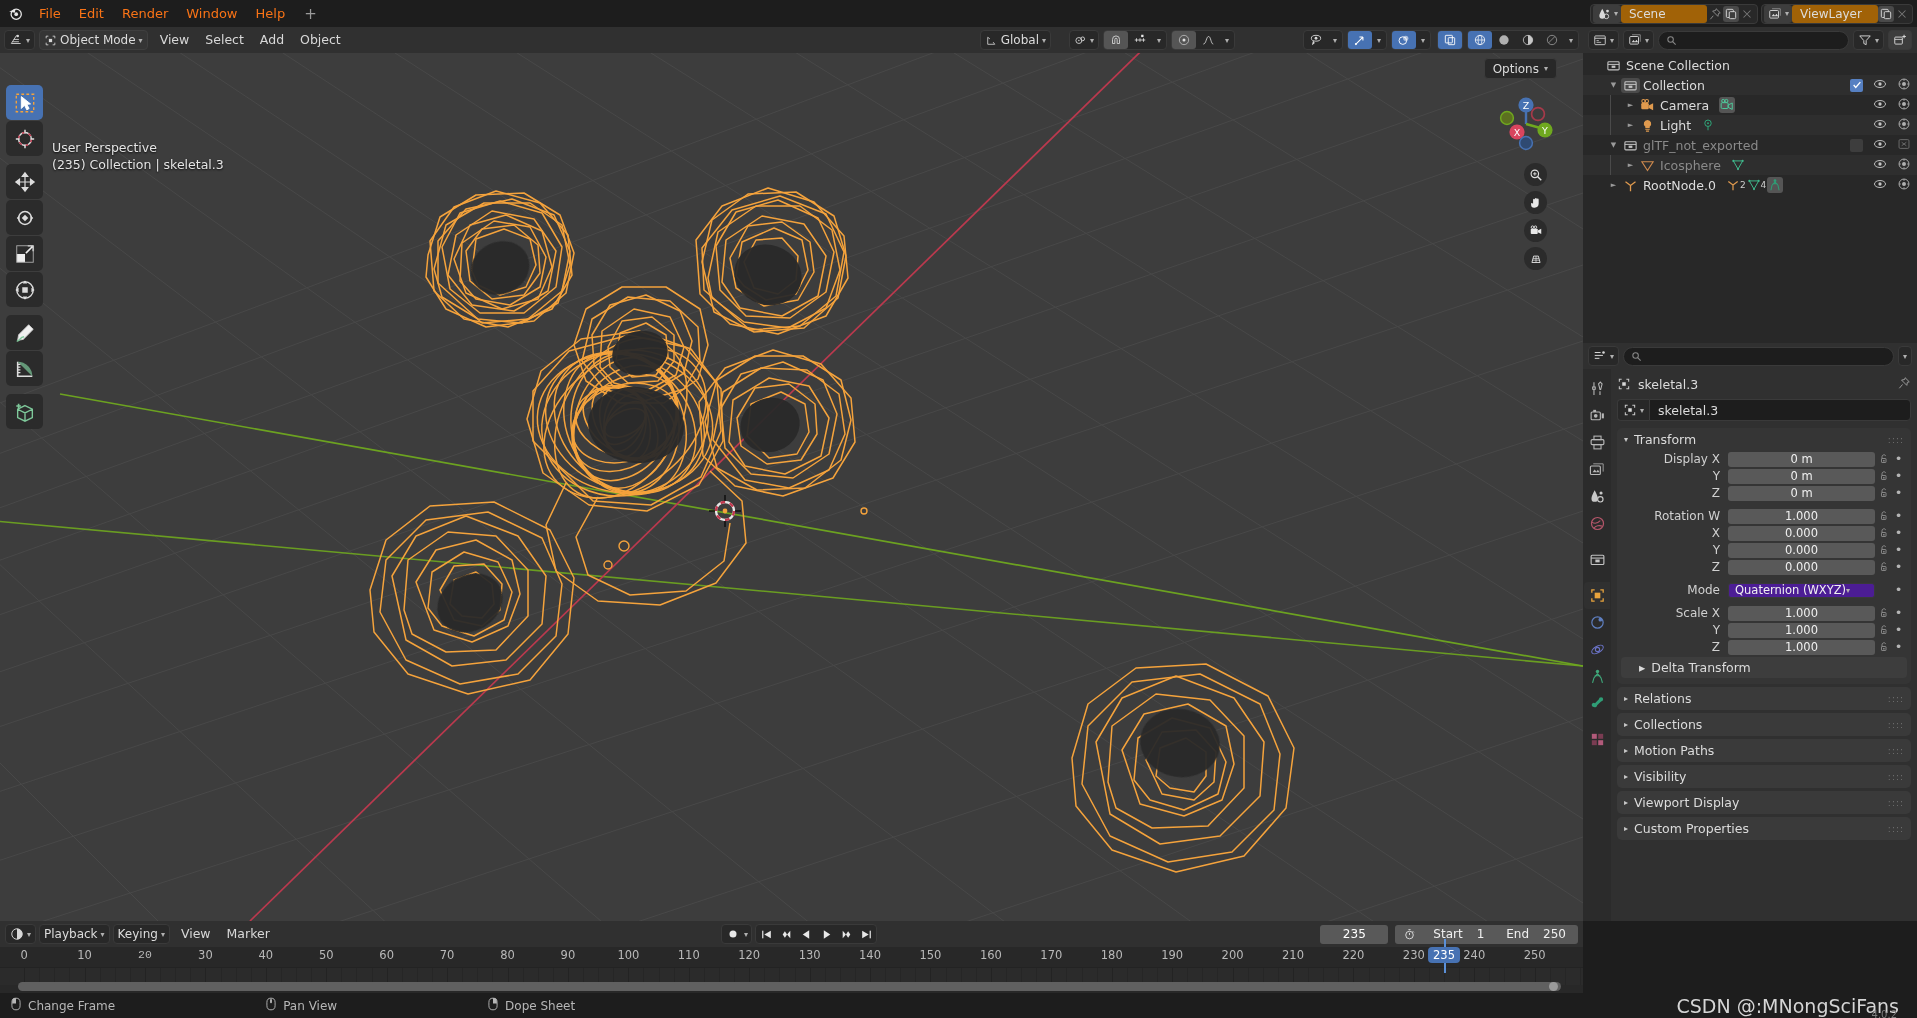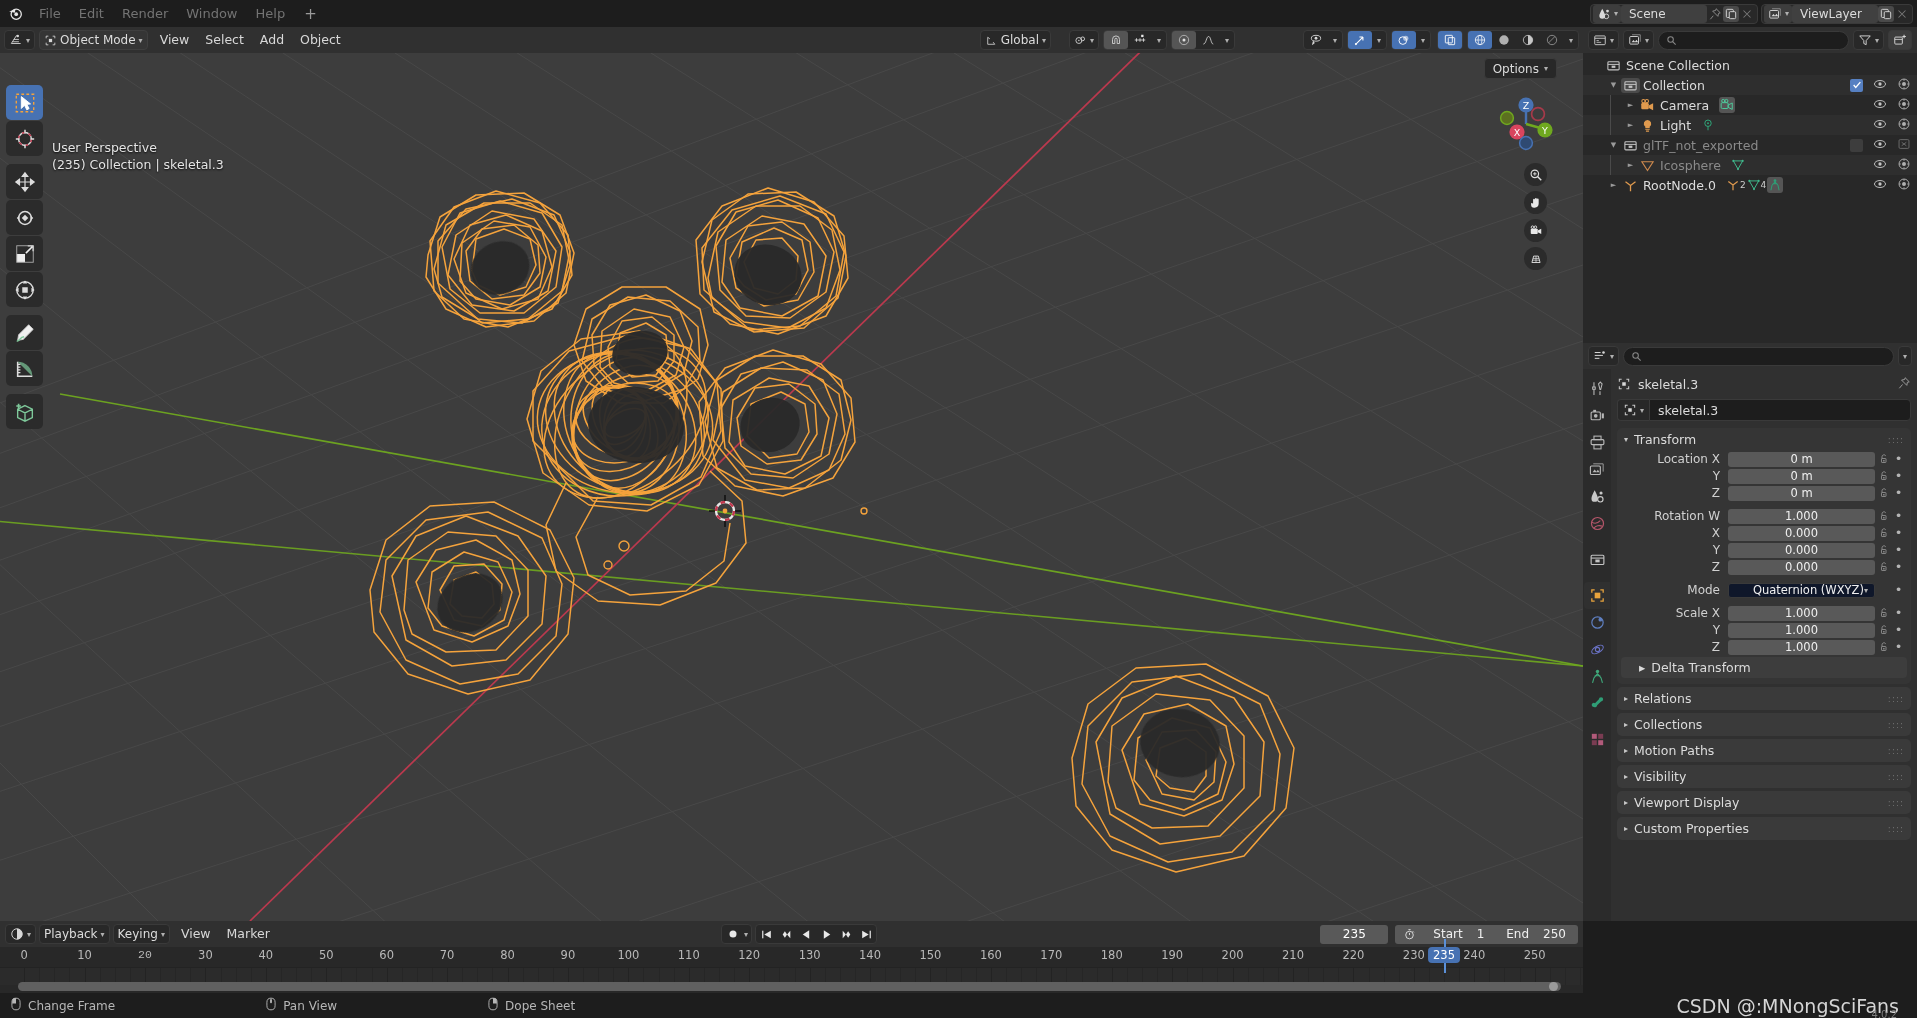--- a/index.html
+++ b/index.html
@@ -14,41 +14,41 @@
   #app { position: relative; width: 1917px; height: 1018px; }
 
   
   .topbar {
     position: absolute; left:0; top:0; width:1917px; height:27px;
     background:#1d1d1d; display:flex; align-items:center;
   }
   .blender-logo { width:30px; height:27px; display:flex; align-items:center; justify-content:center; }
   .blender-logo svg { width:17px; height:17px; }
   .menu-item {
-    padding: 0 9px; height:27px; line-height:27px; font-size:13px; color:#737373;
+    padding: 0 9px; height:27px; line-height:27px; font-size:13px; color:#f97316;
     white-space:nowrap; cursor:default;
   }
   .wsp-tabs { display:flex; align-items:flex-end; height:27px; margin-left:16px; }
   .wsp-tab {
     height:24px; line-height:24px; padding:0 12px; font-size:13px; color:#9a9a9a;
     border-radius:5px 5px 0 0; white-space:nowrap;
   }
   .wsp-tab.active { background:#303030; color:#e8e8e8; }
   .wsp-plus { color:#9a9a9a; padding:0 10px; height:24px; line-height:24px; font-size:15px; }
   .topbar-right { margin-left:auto; display:flex; align-items:center; gap:3px; padding-right:4px; }
   .tb-box {
     background:#282828; border:1px solid #3a3a3a; border-radius:4px; height:20px;
     display:flex; align-items:center; padding:0 2px;
   }
   .tb-idbtn {
     background:#3d3d3d; height:18px; border-radius:3px; display:flex; align-items:center;
     padding:0 3px; gap:2px;
   }
   .tb-field {
-    background:#404040; height:18px; display:flex; align-items:center; padding:0 8px;
+    background:#a16207; height:18px; display:flex; align-items:center; padding:0 8px;
     font-size:12px; color:#dcdcdc; min-width:86px; border-radius:3px;
   }
   .tb-ico { width:16px; height:16px; display:flex; align-items:center; justify-content:center; }
   .tb-ico svg { width:14px; height:14px; }
   .chev { font-size:8px; color:#b0b0b0; }
 
   
   .vpheader {
     position:absolute; left:0; top:27px; width:1583px; height:26px;
     background:#303030; display:flex; align-items:center; padding:0 4px; gap:4px;
@@ -180,21 +180,21 @@
   .panel-hd .tri { font-size:8px; color:#c8c8c8; }
   .grip { margin-left:auto; color:#6e6e6e; font-size:9px; letter-spacing:1px; line-height:6px; }
   .panel.closed { background:#3a3a3a; padding-bottom:0; }
   .row { display:flex; align-items:center; height:16px; margin-bottom:1px; padding:0 6px; }
   .row .lbl { width:105px; text-align:right; font-size:12px; color:#d0d0d0; padding-right:8px; }
   .row .valbox {
     flex:1; background:#595959; border-radius:3px; height:15px; display:flex;
     align-items:center; justify-content:center; font-size:11.5px; color:#f0f0f0;
   }
   .row .valbox.drop {
-    background:#0f172a; border:1px solid #3a3a3a; justify-content:flex-end; padding:0 6px;
+    background:#4c1d95; border:1px solid #3a3a3a; justify-content:flex-start; padding:0 6px;
   }
   .row .lock { width:17px; display:flex; align-items:center; justify-content:center; }
   .row .lock svg { width:12px; height:12px; }
   .row .dot { width:13px; text-align:center; color:#b5b5b5; font-size:13px; line-height:10px; }
   .rgap { height:6px; }
   .sub-closed {
     background:#3d3d3d; border-radius:4px; height:21px; display:flex; align-items:center;
     padding:0 7px 0 18px; gap:6px; font-size:12.5px; margin:2px 4px 0 4px;
   }
 
@@ -1136,21 +1136,21 @@
       </div>
 
       <div class="panel">
         <div class="panel-hd">
           <span class="tri">▾</span>
           <span>Transform</span>
           <span class="grip">::::</span>
         </div>
         <div id="transform-rows">
             <div class="row">
-              <span class="lbl">Location X</span>
+              <span class="lbl">Display X</span>
               <span class="valbox">0 m</span>
               <span class="lock">
                 <svg viewBox="0 0 24 24">
                   <path d="M8 11 V7.5 a4 4 0 0 1 7.5-1.8" stroke="#9a9a9a" stroke-width="1.7" fill="none"></path>
                   <rect x="7" y="11" width="9" height="8" rx="1.2" fill="none" stroke="#9a9a9a" stroke-width="1.6"></rect>
                   <rect x="10.5" y="14" width="2.5" height="3" fill="#9a9a9a"></rect>
                 </svg>
               </span>
               <span class="dot">•</span>
             </div>

